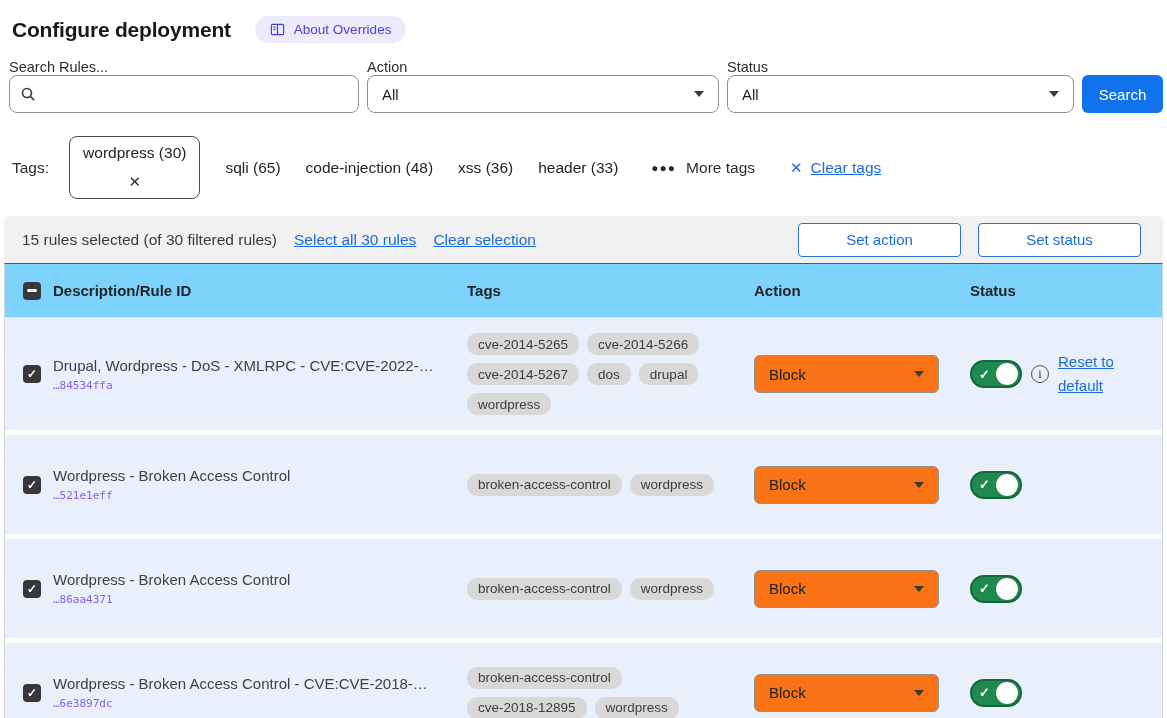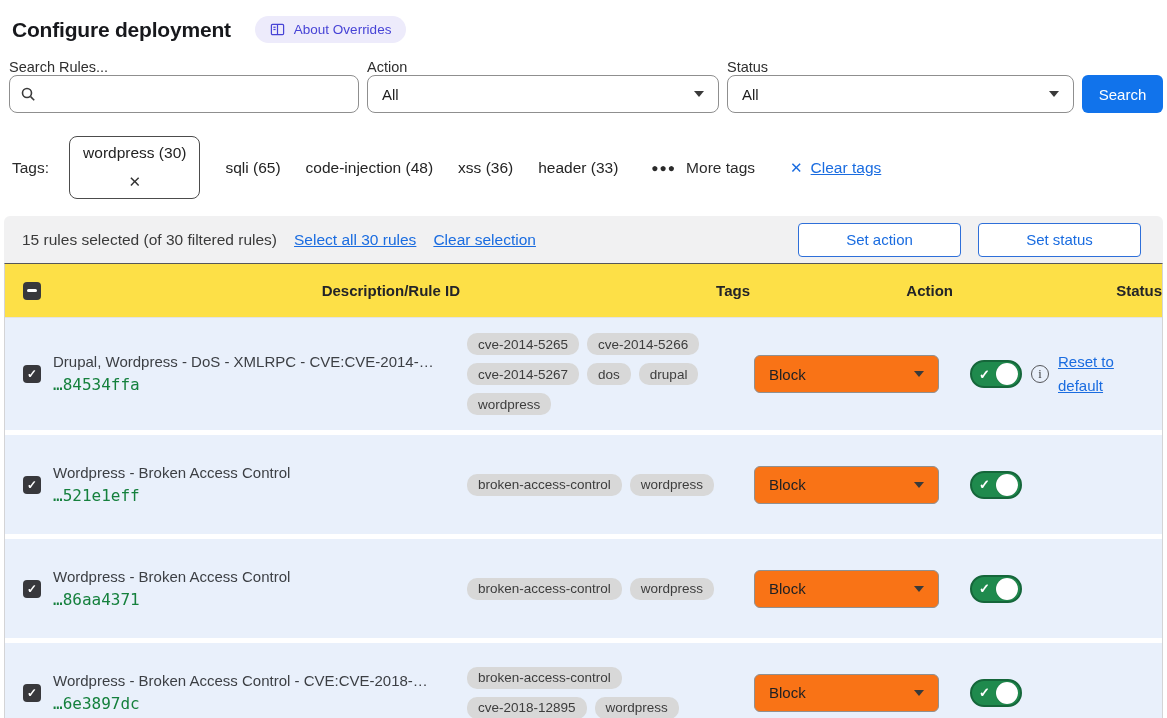--- a/index.html
+++ b/index.html
@@ -67,36 +67,36 @@
   .spacer { flex:1; }
   .outline-btn {
     width:163px; height:34px; background:#fff; border:1px solid #2e6fd9;
     color:#1a6ce0; border-radius:4px; font-size:15px; font-family:inherit; cursor:pointer;
   }
   .outline-btn + .outline-btn { margin-left:-5px; }
 
   
   .rules-table { border-top:1px solid #55565a; border-left:1px solid #d4d4d6; border-right:1px solid #d4d4d6; border-bottom:1px solid #97979b; }
   .thead, .trow { display:grid; grid-template-columns:48px 407px 290px 203px 1fr; align-items:center; }
-  .thead { height:54px; background:#fde047; font-weight:700; font-size:15px; color:#232428; border-bottom:1px solid #e2e2e4;text-align:right; }
+  .thead { height:54px; background:#7dd3fc; font-weight:700; font-size:15px; color:#232428; border-bottom:1px solid #e2e2e4; }
   .cell-check { padding-left:18px; }
   .checkbox {
     width:18px; height:18px; background:#38383c; border-radius:4px;
     display:flex; align-items:center; justify-content:center; cursor:pointer;
   }
   .checkbox .dash { width:10px; height:2.5px; background:#fff; border-radius:2px; }
   .checkbox .mark { color:#fff; font-size:12px; font-weight:700; line-height:1; }
   .head-tags { padding-left:7px; }
   .head-action { padding-left:4px; }
   .head-status { padding-left:17px; }
 
   .trow { background:#e9f0fb; min-height:99px; padding:15px 0; }
   .trow + .trow { margin-top:5px; }
   .cell-desc { font-size:15px; color:#3c3f44; line-height:1.4; padding-right:14px; }
-  .rule-id { margin-top:2px; font-family:"DejaVu Sans Mono", monospace; font-size:16px; color:#15803d; }
+  .rule-id { margin-top:2px; font-family:"DejaVu Sans Mono", monospace; font-size:11px; color:#8b5cf6; }
   .cell-tags { padding-left:7px; }
   .tags-wrap { display:flex; flex-wrap:wrap; gap:8px; max-width:260px; }
   .tag-pill { background:#d8d8d8; color:#3d3d3d; border-radius:10px; padding:3.5px 11px; font-size:13.5px; white-space:nowrap; }
   .cell-action { padding-left:4px; }
   .row-select {
     width:185px; height:38px; border:1px solid #909090; border-radius:6px; background:#f97316;
     display:flex; align-items:center; justify-content:space-between; padding:0 14px;
     font-size:15px; color:#202124; cursor:pointer;
   }
   .cell-status { padding-left:17px; display:flex; align-items:center; gap:9px; }
@@ -206,21 +206,21 @@
       <div class="head-status">Status</div>
     </div>
     <div id="table-body">
   <div class="trow">
     <div class="cell-check">
       <div class="checkbox">
               <span class="mark">✓</span>
             </div>
     </div>
     <div class="cell-desc">
-      <div>Drupal, Wordpress - DoS - XMLRPC - CVE:CVE-2014-…</div>
+      <div>Drupal, Wordpress - DoS - XMLRPC - CVE:CVE-2022-…</div>
       <div class="rule-id">…84534ffa</div>
     </div>
     <div class="cell-tags">
       <div class="tags-wrap">
               <span class="tag-pill">cve-2014-5265</span>
               <span class="tag-pill">cve-2014-5266</span>
               <span class="tag-pill">cve-2014-5267</span>
               <span class="tag-pill">dos</span>
               <span class="tag-pill">drupal</span>
               <span class="tag-pill">wordpress</span>

